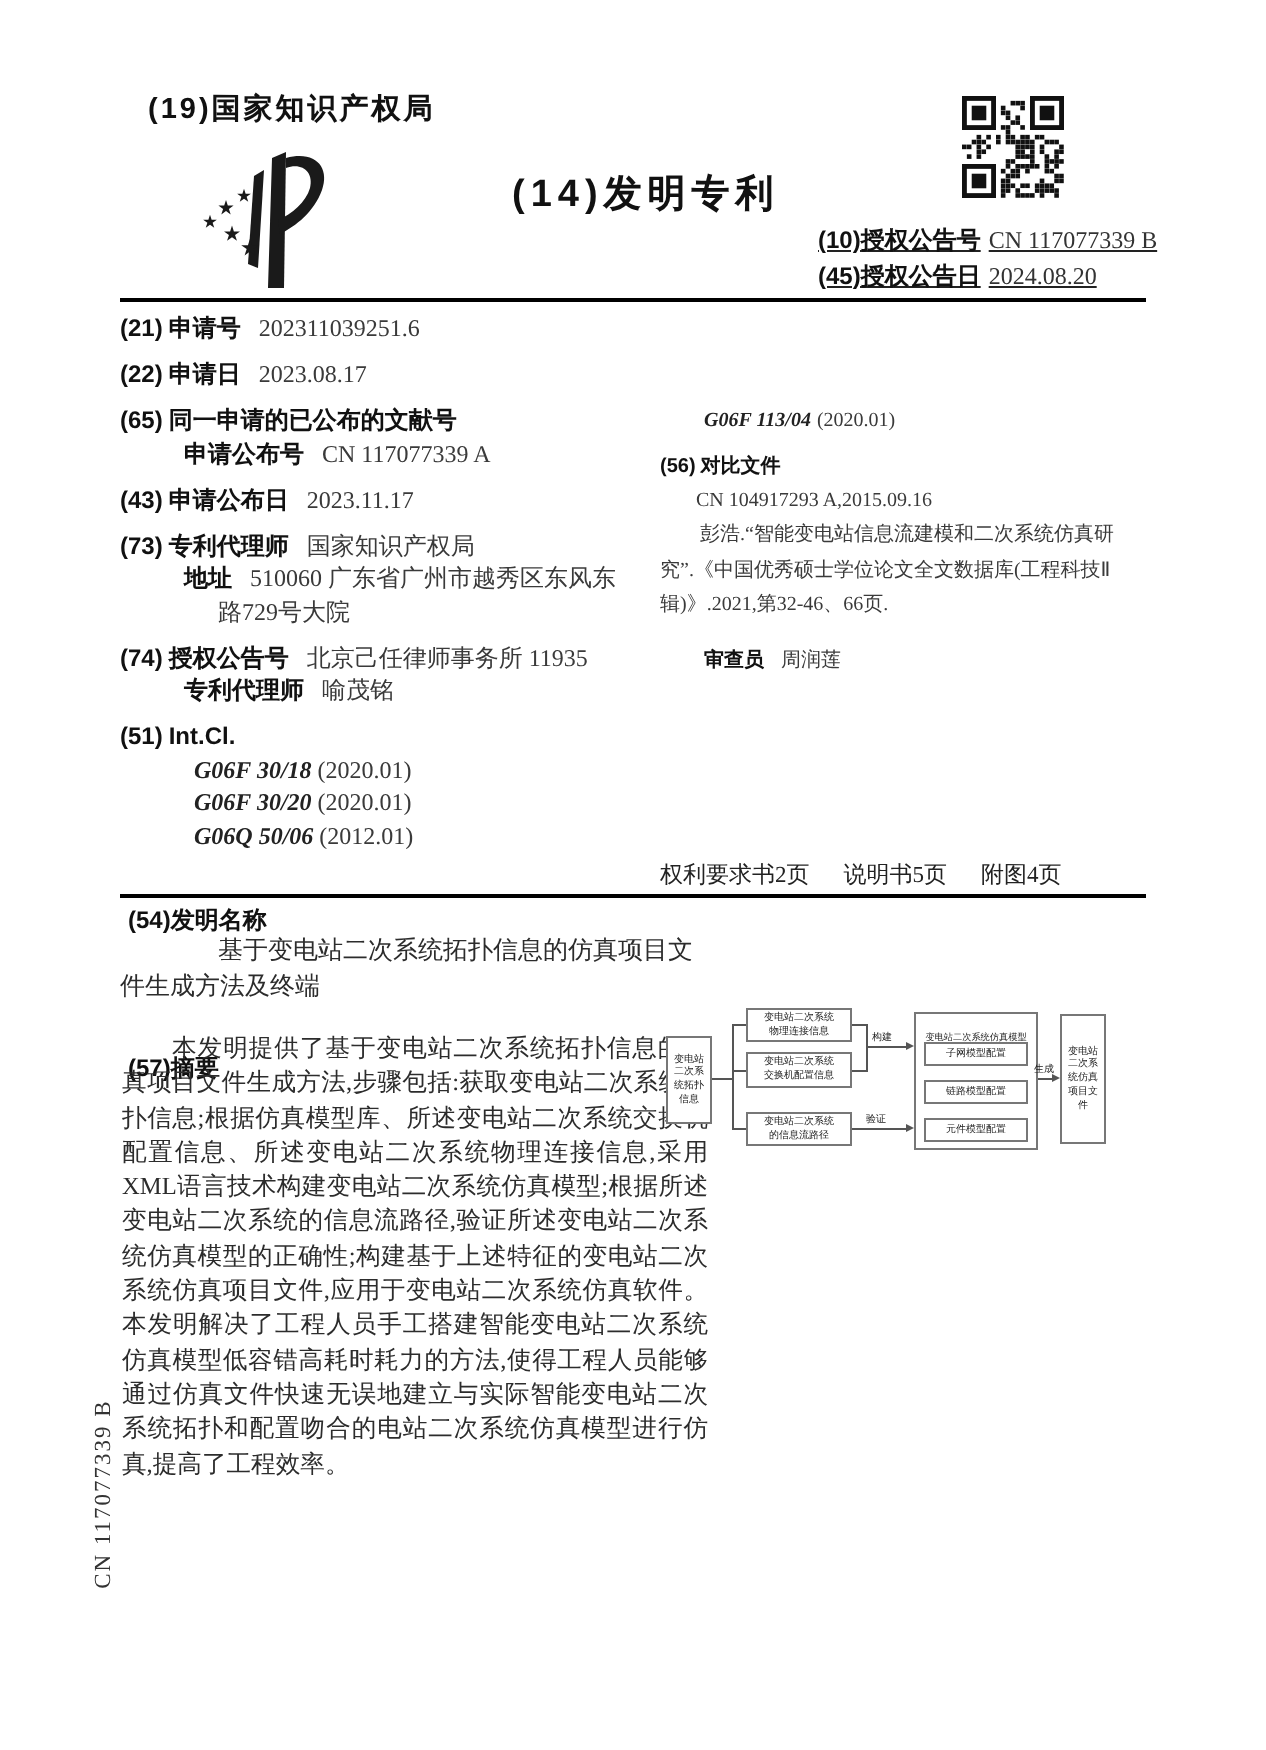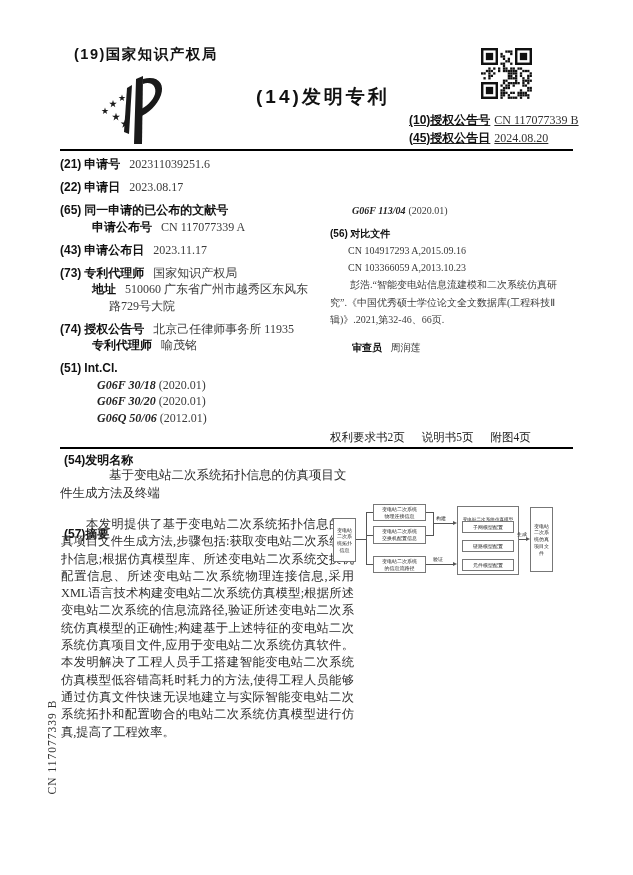--- a/index.html
+++ b/index.html
@@ -309,21 +309,20 @@
 
   <div class="colR">
     <div class="classif">
       <span class="ipc">G06F 113/04</span><span class="ipcdate">(2020.01)</span>
     </div>
     <div>
       <span class="fnum">(56)</span>
       <span class="flbl">对比文件</span>
     </div>
     <div class="citline">CN 104917293 A,2015.09.16</div>
-    <div class="citline">CN 103366059 A,2013.10.23</div>
     <p class="lit">彭浩.“智能变电站信息流建模和二次系统仿真研究”.《中国优秀硕士学位论文全文数据库(工程科技Ⅱ辑)》.2021,第32-46、66页.</p>
     <div class="examiner">
       <span class="flbl">审查员</span>
       <span class="fval">周润莲</span>
     </div>
   </div>
 
   <div class="pages">
     <span>权利要求书2页</span><span>说明书5页</span><span>附图4页</span>
   </div>

